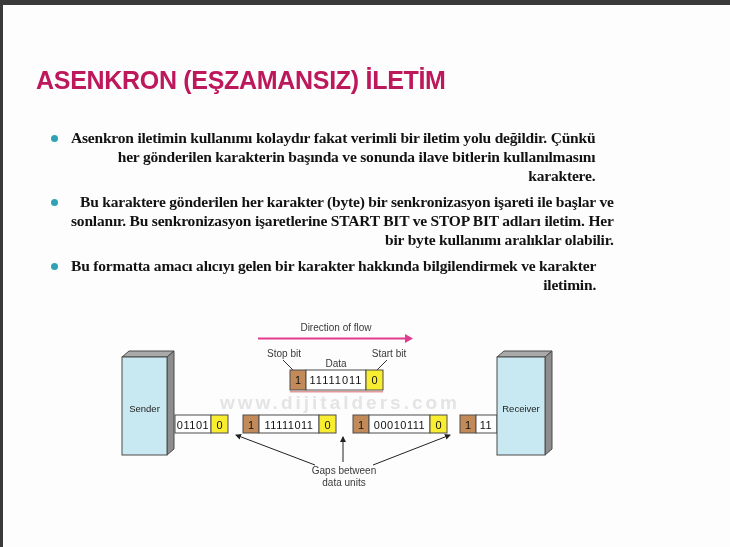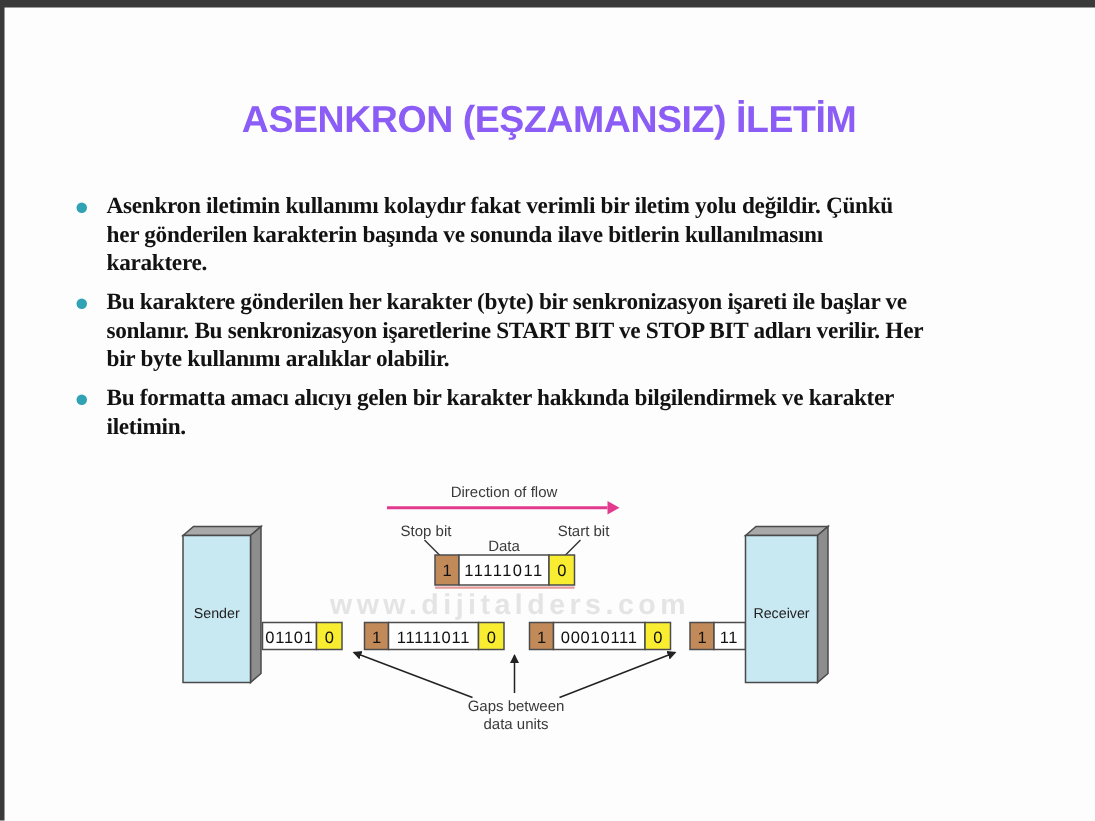--- a/index.html
+++ b/index.html
@@ -8,36 +8,35 @@
     background:#fdfdfd;
     font-family:"Liberation Sans",sans-serif;
   }
   .edge-top{position:absolute;top:0;left:0;width:730px;height:5px;background:#3a3a3a;}
   .edge-left{position:absolute;top:0;left:0;width:3px;height:547px;background:#3a3a3a;}
 
   .title{
     position:absolute;left:36px;top:49px;width:660px;
     font-family:"Liberation Sans",sans-serif;
     font-size:25px;font-weight:bold;letter-spacing:-0.3px;
-    color:#8b5cf6;
-    text-align:center;
+    color:#be185d;
   }
 
   .bullets{position:absolute;left:49px;top:128px;width:670px;}
   .bullet-item{display:flex;margin-bottom:7px;}
   .bullet-dot{
     flex:0 0 auto;width:7px;height:7px;border-radius:50%;
     background:#2fa3b4;margin:7px 13px 0 2px;
   }
   .bullet-text{
     font-family:"Liberation Serif",serif;
     font-size:15.5px;font-weight:bold;line-height:19px;color:#121212;
     letter-spacing:-0.2px;
   }
-  .bullet-text .ln{display:block;white-space:nowrap;}
+  .bullet-text .ln{display:block;white-space:nowrap;text-align:right;}
 
   .diagram{position:absolute;left:105px;top:315px;width:460px;height:180px;}
   .diagram text{font-family:"Liberation Sans",sans-serif;}
   .lbl{font-size:10px;fill:#3a3a3a;}
   .bits{font-size:11px;fill:#111;}
   .devlbl{font-size:9.5px;fill:#222;}
   .wm{font-size:19px;font-weight:bold;fill:#e4e4e4;letter-spacing:3px;}
 </style>
 </head>
 <body>
@@ -53,21 +52,21 @@
     <div class="bullet-text">
       <span class="ln">Asenkron iletimin kullanımı kolaydır fakat verimli bir iletim yolu değildir. Çünkü</span>
       <span class="ln">her gönderilen karakterin başında ve sonunda ilave bitlerin kullanılmasını</span>
       <span class="ln">karaktere.</span>
     </div>
   </div>
   <div class="bullet-item">
     <span class="bullet-dot"></span>
     <div class="bullet-text">
       <span class="ln">Bu karaktere gönderilen her karakter (byte) bir senkronizasyon işareti ile başlar ve</span>
-      <span class="ln">sonlanır. Bu senkronizasyon işaretlerine START BIT ve STOP BIT adları verilir. Her</span>
+      <span class="ln">sonlanır. Bu senkronizasyon işaretlerine START BIT ve STOP BIT adları iletim. Her</span>
       <span class="ln">bir byte kullanımı aralıklar olabilir.</span>
     </div>
   </div>
   <div class="bullet-item">
     <span class="bullet-dot"></span>
     <div class="bullet-text">
       <span class="ln">Bu formatta amacı alıcıyı gelen bir karakter hakkında bilgilendirmek ve karakter</span>
       <span class="ln">iletimin.</span>
     </div>
   </div>

